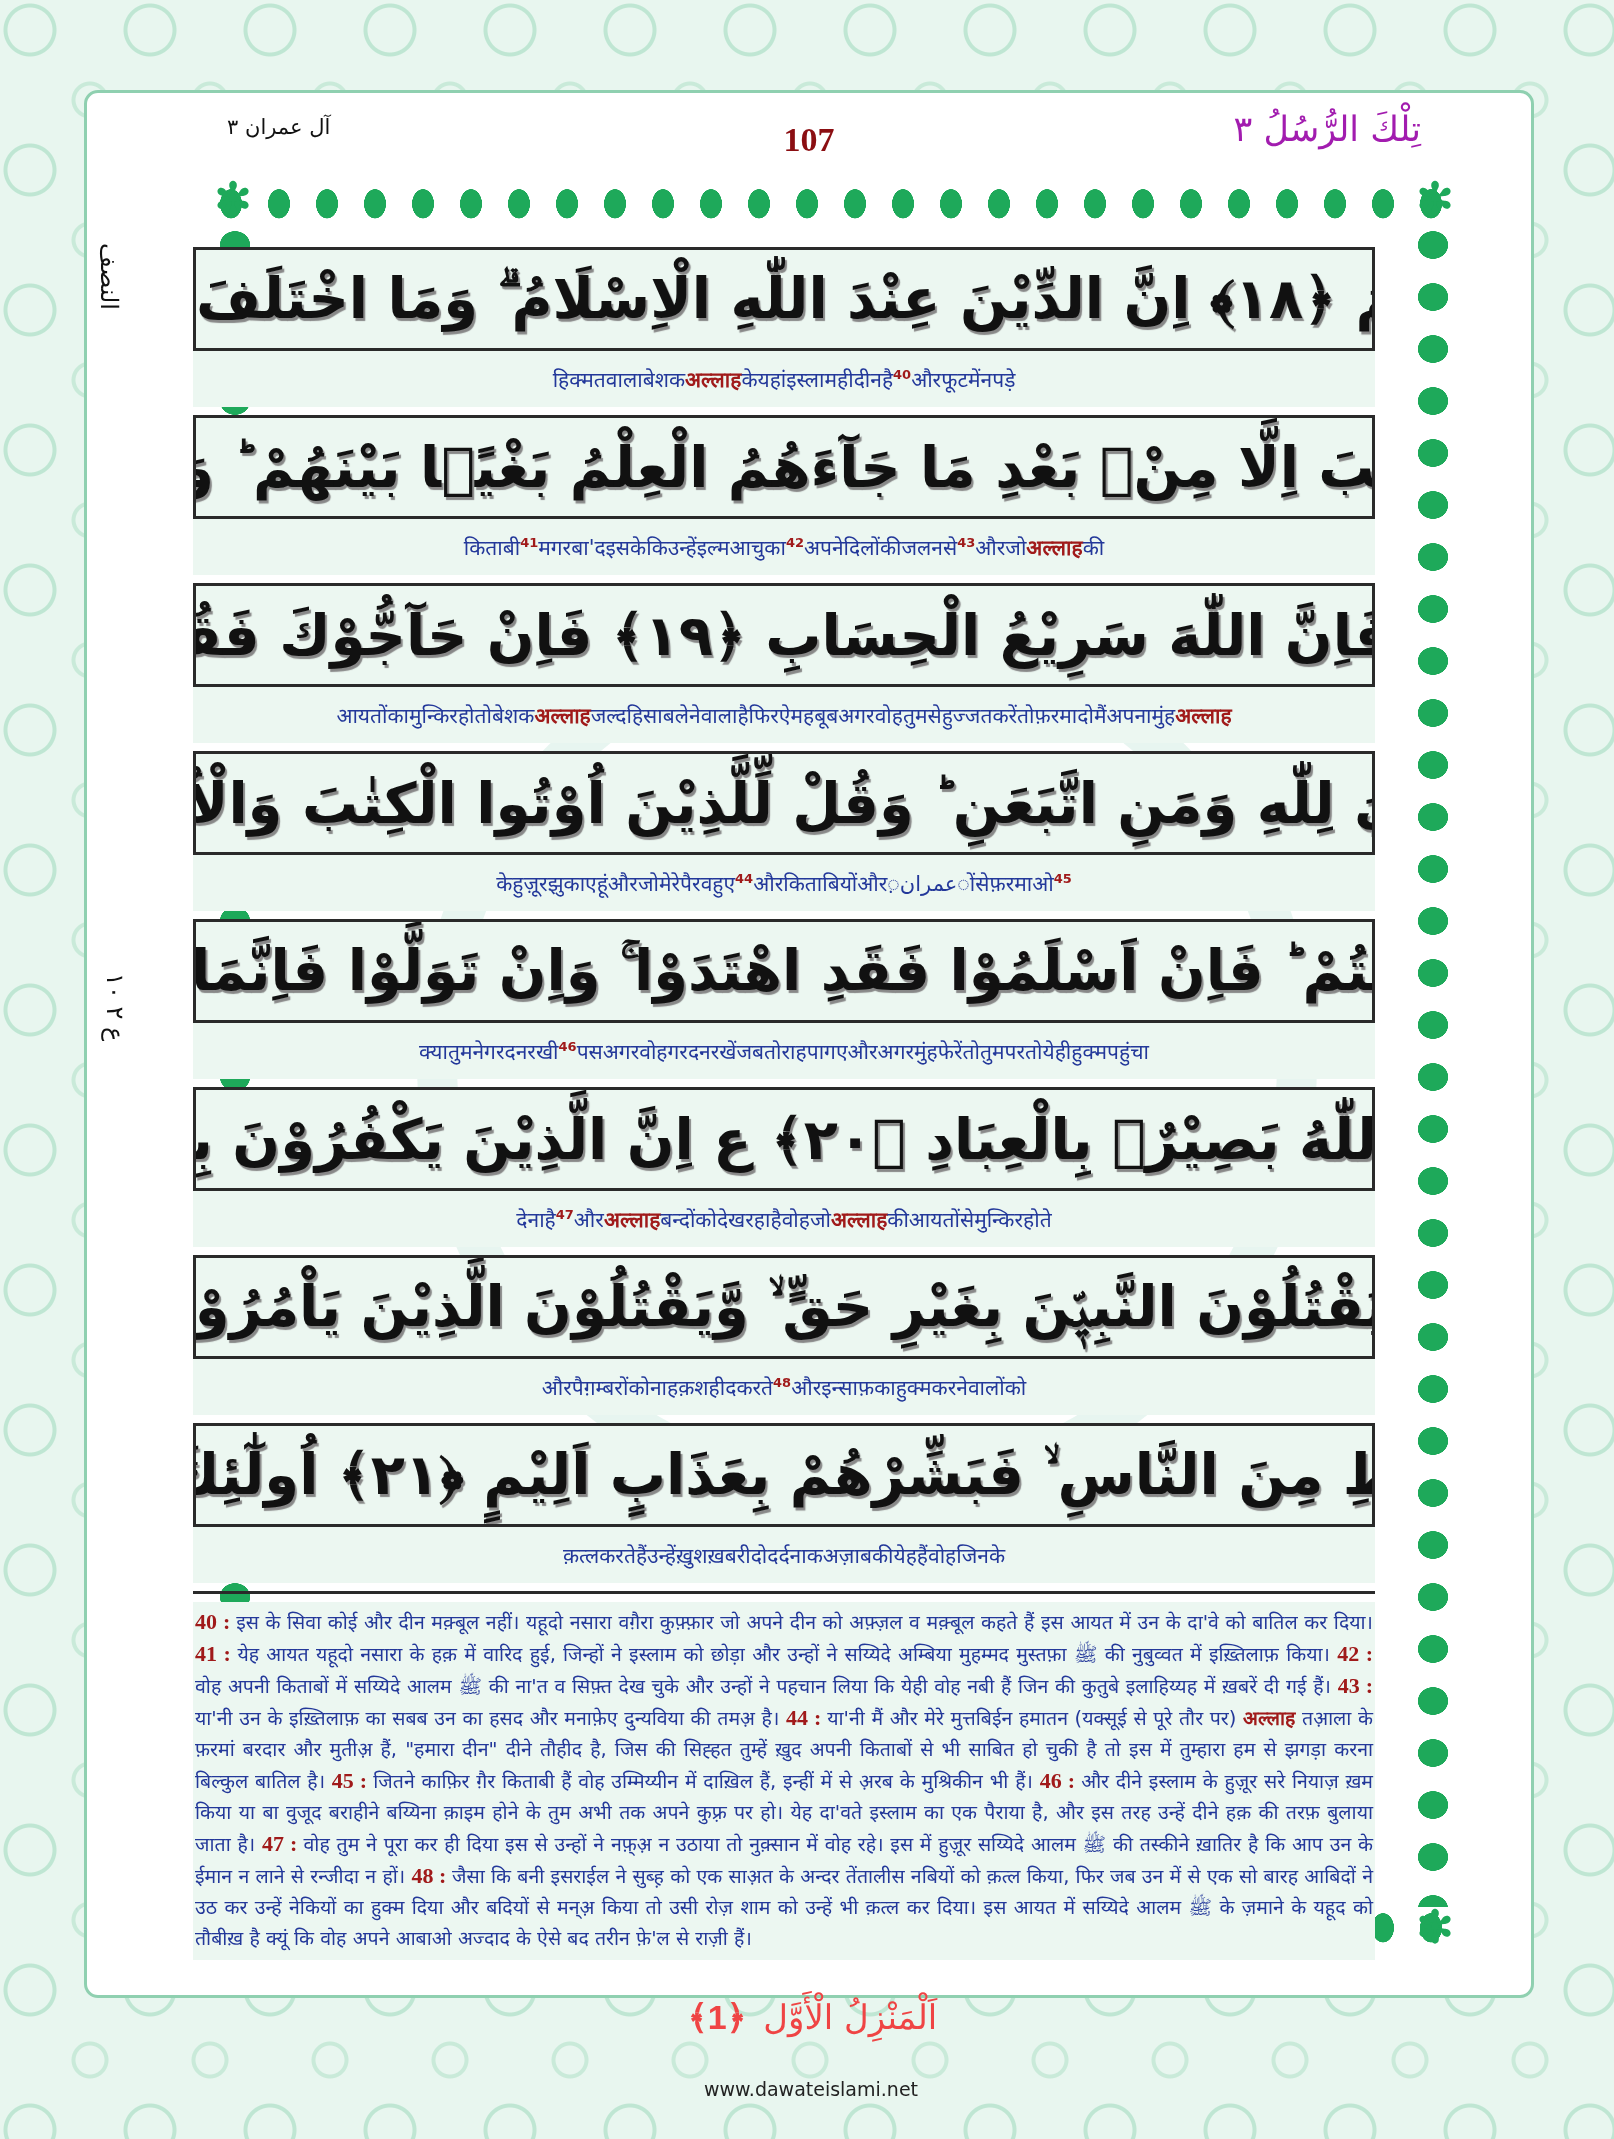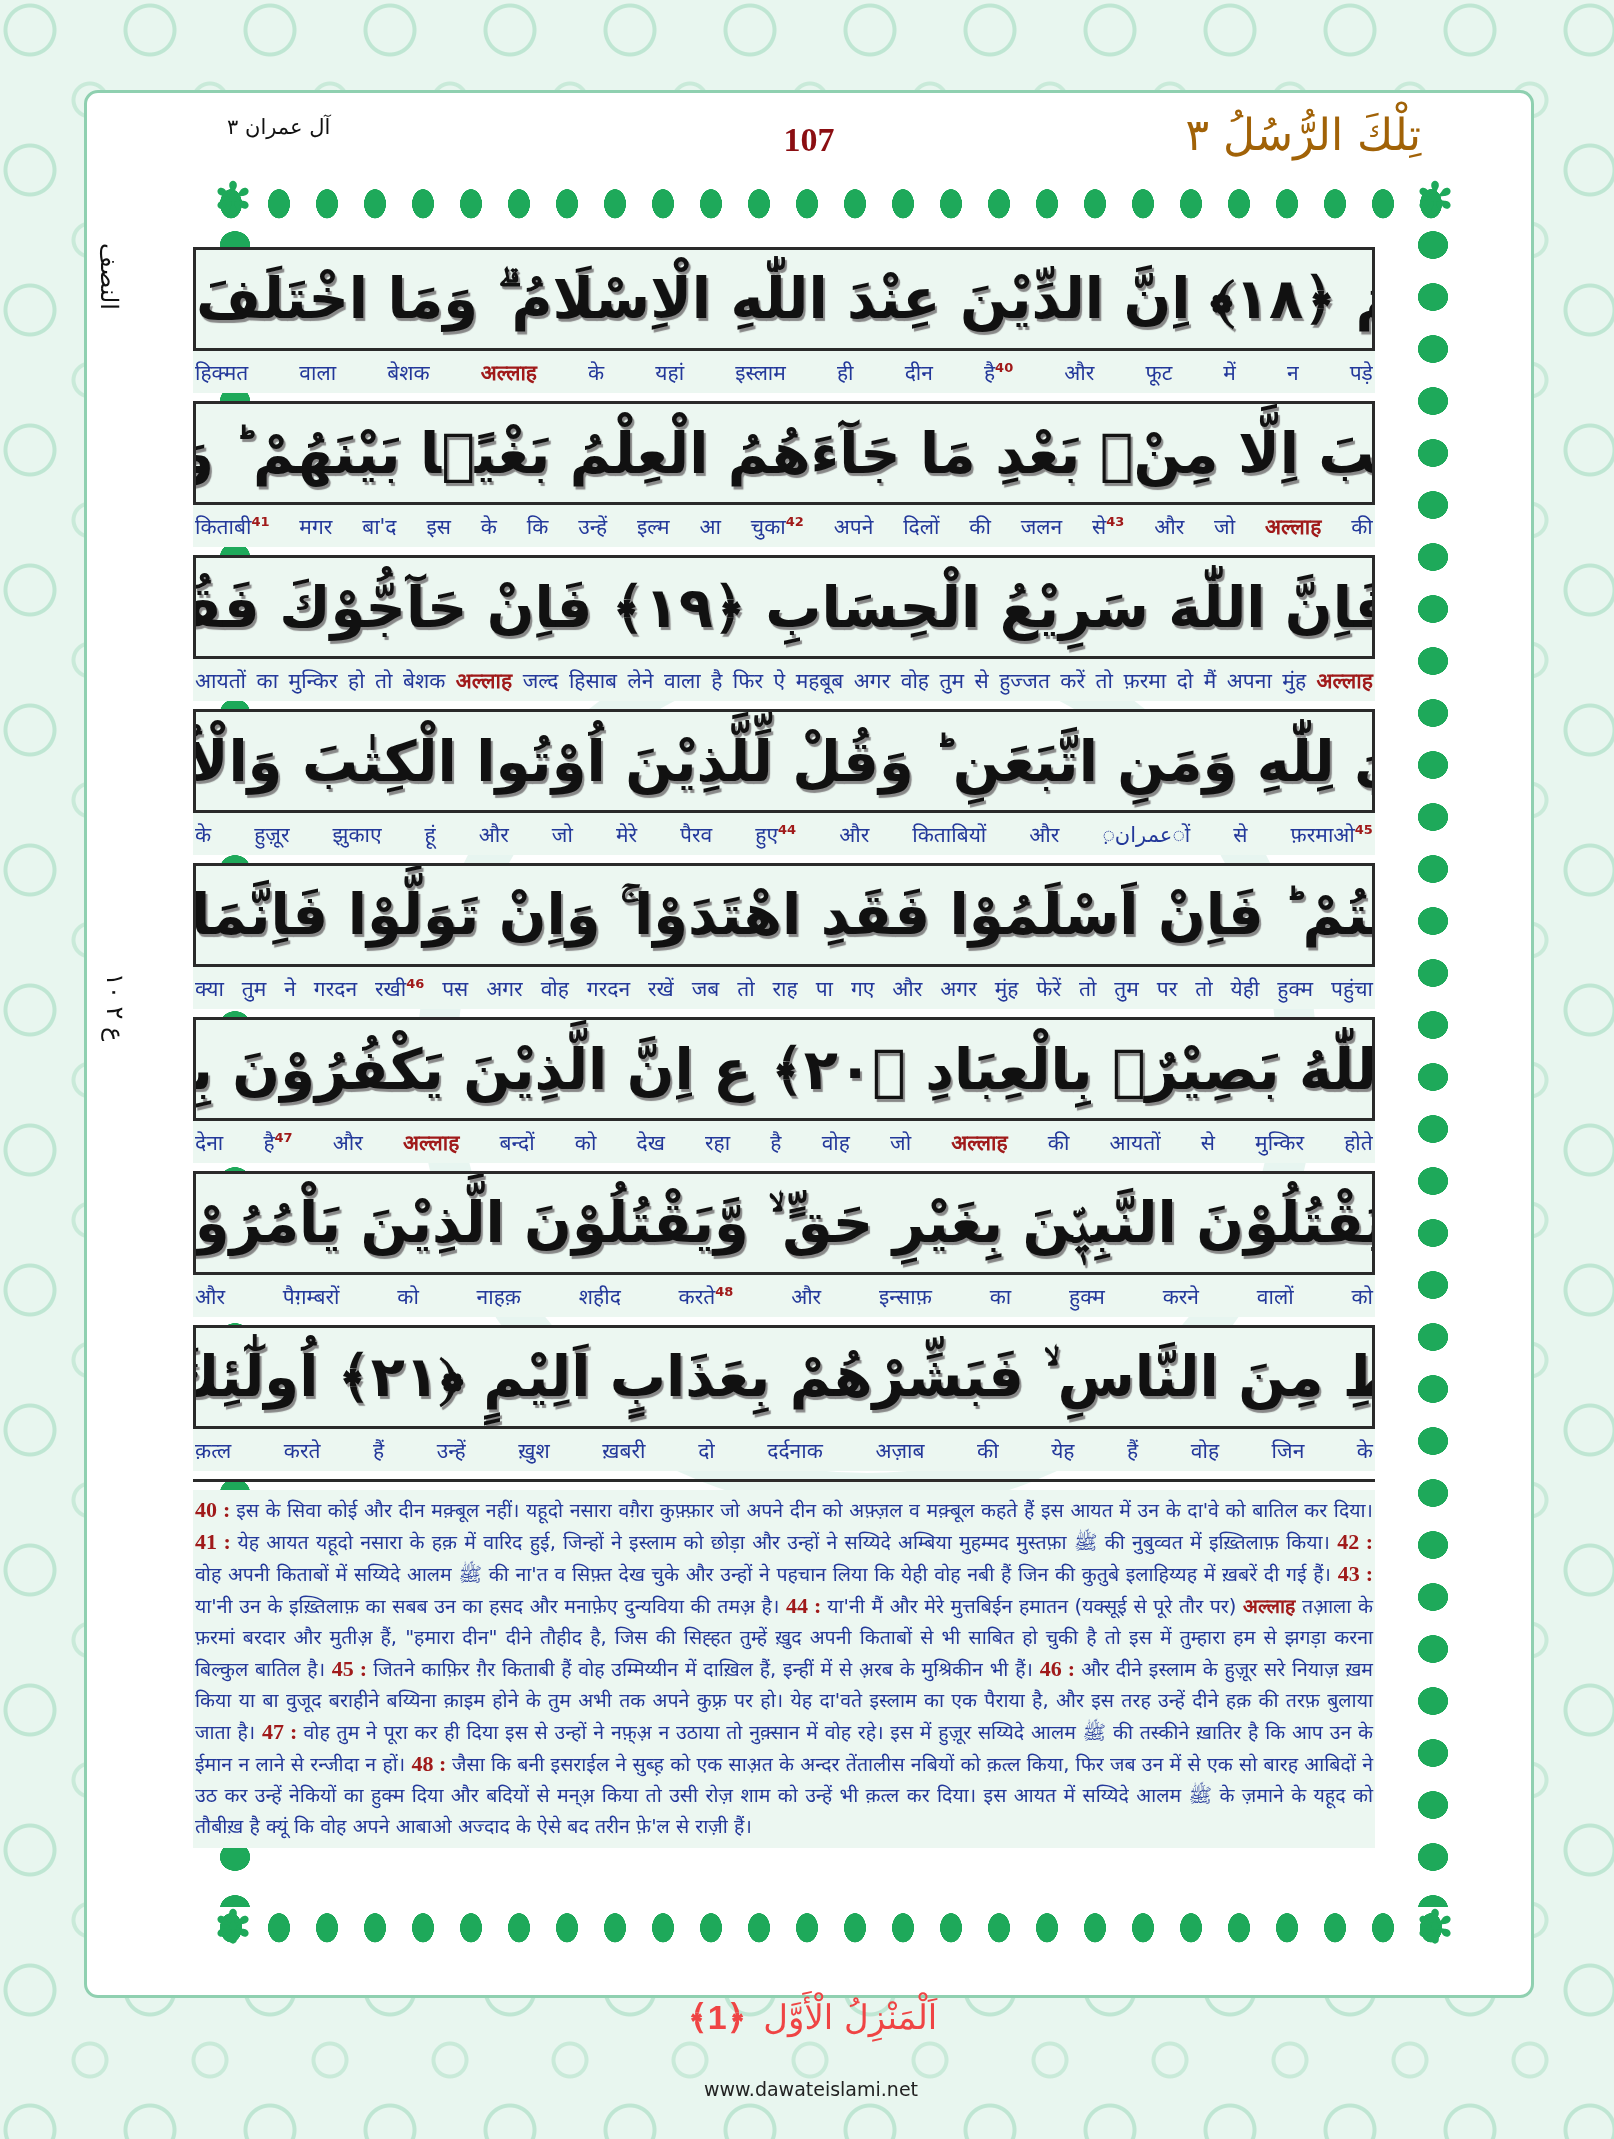--- a/index.html
+++ b/index.html
@@ -16,21 +16,21 @@
       radial-gradient(circle at 90px 100px, transparent 14px, #c9ead9 15px, #c9ead9 18px, transparent 19px);
     background-size: 120px 140px, 120px 140px;
   }
   .page {
     position: absolute; left: 84px; top: 90px; width: 1444px; height: 1902px;
     background: #ffffff; border: 3px solid #8fd0b0; border-radius: 14px;
   }
   .header { position: absolute; left: 0; right: 0; top: 18px; height: 50px; }
   .hdr-left { position: absolute; left: 140px; top: 4px; font-family: "DejaVu Serif", serif; font-size: 21px; color: #111; direction: rtl; }
   .hdr-center { position: absolute; left: 0; right: 0; top: 10px; text-align: center; font-family: "Liberation Serif", serif; font-weight: bold; font-size: 34px; color: #8b0e12; }
-  .hdr-right { position: absolute; right: 110px; top: -2px; font-family: "DejaVu Serif", serif; font-size: 44px; color: #a16207; direction: rtl; }
+  .hdr-right { position: absolute; right: 110px; top: -2px; font-family: "DejaVu Serif", serif; font-size: 35px; color: #a21caf; direction: rtl; }
 
   .frame {
     position: absolute; left: 120px; top: 80px; width: 1254px; height: 1780px;
   }
   .border-top, .border-bottom {
     position: absolute; left: 0; right: 0; height: 56px;
     background-image: radial-gradient(ellipse 18px 24px at 50% 55%, #1ea95a 60%, transparent 62%);
     background-size: 48px 56px; background-repeat: repeat-x;
   }
   .border-top { top: 0; }
@@ -55,21 +55,21 @@
     pointer-events: none;
   }
   .verse-box {
     height: 98px; border: 3px solid #2a2a2a; background: #ecf7f1;
     display: flex; align-items: center; justify-content: center;
     font-family: "DejaVu Sans", sans-serif; font-weight: bold;
     font-size: 56px; color: #111; direction: rtl; white-space: nowrap; overflow: hidden;
     text-shadow: 2px 3px 1px #888;
   }
   .trans-line {
-    height: 42px; display: flex; justify-content: space-between; align-items: center;
+    height: 56px; display: flex; justify-content: center; align-items: center;
     font-family: "DejaVu Sans", sans-serif; font-size: 21px; color: #23389a;
     background: #ecf7f1; padding: 0 2px; white-space: nowrap;
   }
   .trans-line .allah { color: #a01a1a; font-weight: bold; font-family: "DejaVu Serif", serif; }
   .trans-line sup { color: #a01a1a; font-weight: bold; font-size: 13px; }
   .block { margin-bottom: 8px; }
   .separator { height: 3px; background: #2a2a2a; margin: 4px 0 8px 0; }
   .footnotes {
     background: #ecf7f1; padding: 4px 2px 6px 2px;
     font-family: "DejaVu Sans", sans-serif; font-size: 19.5px; line-height: 31px;

